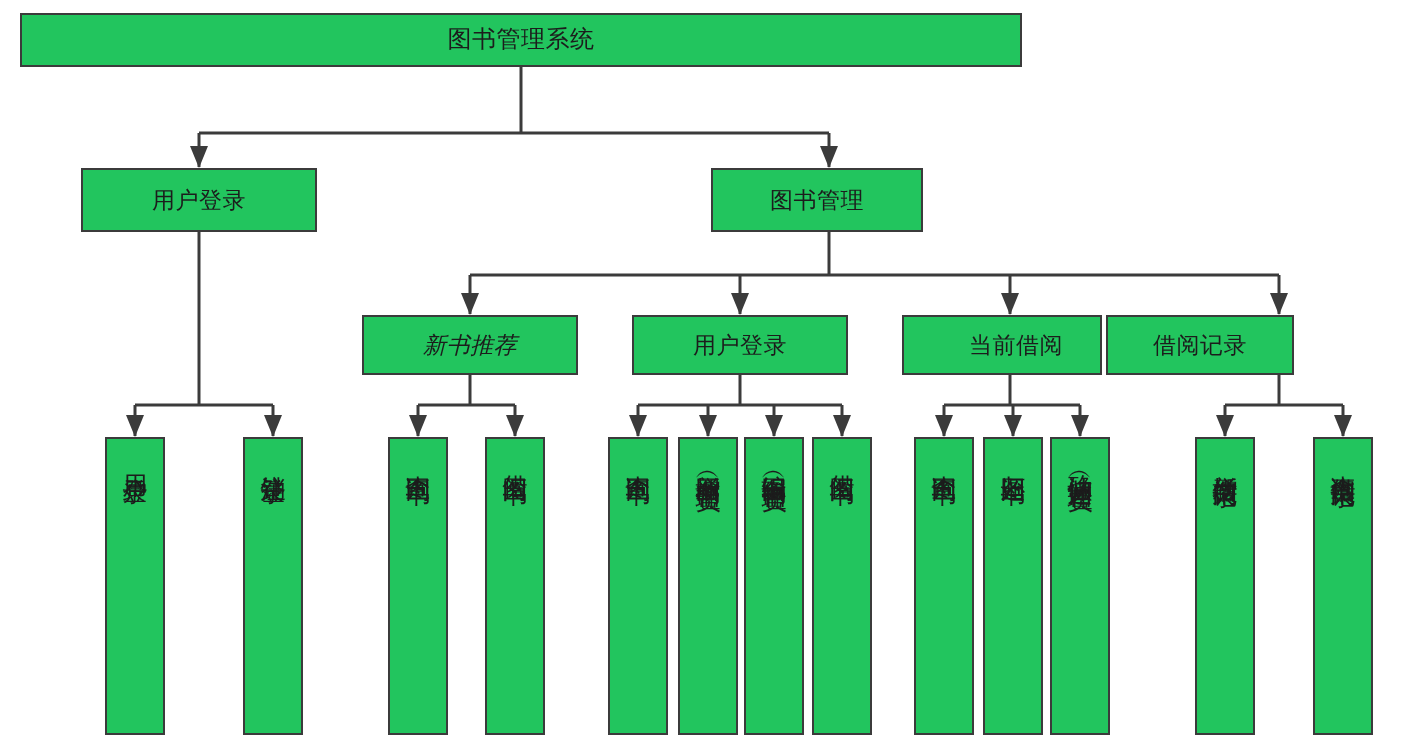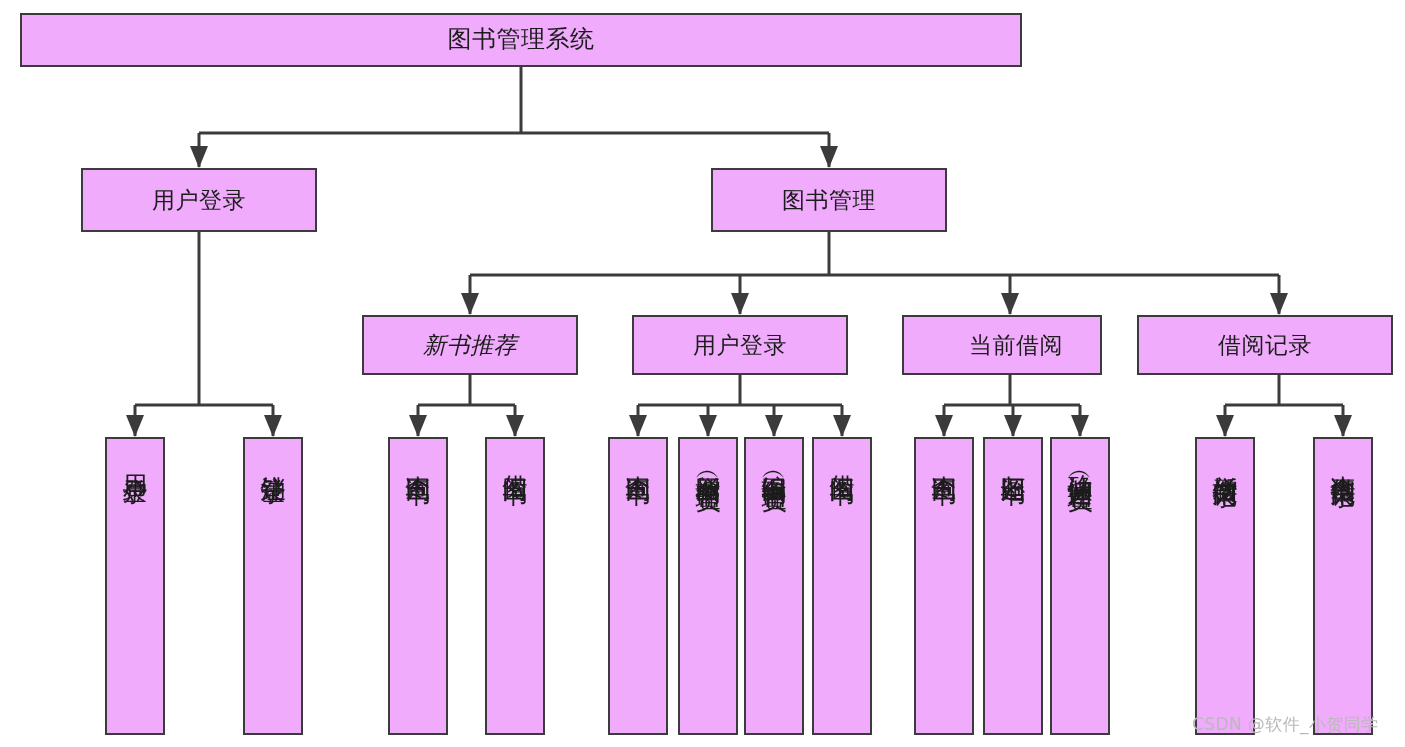--- a/index.html
+++ b/index.html
@@ -20,21 +20,21 @@
     position: absolute;
     left: 0;
     top: 0;
     width: 1405px;
     height: 747px;
     pointer-events: none;
   }
   .node {
     position: absolute;
     box-sizing: border-box;
-    background: #f0abfc;
+    background: #22c55e;
     border: 2px solid #3b3b3b;
     display: flex;
     align-items: center;
     justify-content: center;
     text-align: center;
     color: #1c1c1c;
     z-index: 2;
   }
   .node .label {
     display: block;
@@ -125,33 +125,33 @@
       <line x1="1343" y1="405" x2="1343" y2="436" stroke="#3b3b3b" stroke-width="3"></line>
       <polygon points="1334,415 1352,415 1343,437" fill="#3b3b3b"></polygon>
     </svg>
   <div id="nodes-layer">
       <div class="node horizontal root" style="left: 20px; top: 13px; width: 1002px; height: 54px;">
         <span class="label">图书管理系统</span>
       </div>
       <div class="node horizontal" style="left: 81px; top: 168px; width: 236px; height: 64px;">
         <span class="label">用户登录</span>
       </div>
-      <div class="node horizontal" style="left: 711px; top: 168px; width: 236px; height: 64px;">
+      <div class="node horizontal" style="left: 711px; top: 168px; width: 212px; height: 64px;">
         <span class="label">图书管理</span>
       </div>
       <div class="node horizontal" style="left: 362px; top: 315px; width: 216px; height: 60px; font-style: italic;">
         <span class="label">新书推荐</span>
       </div>
       <div class="node horizontal" style="left: 632px; top: 315px; width: 216px; height: 60px;">
         <span class="label">用户登录</span>
       </div>
       <div class="node horizontal" style="left: 902px; top: 315px; width: 200px; height: 60px; padding-left: 28px;">
         <span class="label">当前借阅</span>
       </div>
-      <div class="node horizontal" style="left: 1137px; top: 315px; width: 256px; height: 60px;">
+      <div class="node horizontal" style="left: 1106px; top: 315px; width: 188px; height: 60px;">
         <span class="label">借阅记录</span>
       </div>
       <div class="node vertical" style="left: 105px; top: 437px; width: 60px; height: 298px;">
         <span class="label">用户登录</span>
       </div>
       <div class="node vertical" style="left: 243px; top: 437px; width: 60px; height: 298px;">
         <span class="label">注销登录</span>
       </div>
       <div class="node vertical" style="left: 388px; top: 437px; width: 60px; height: 298px;">
         <span class="label">查询图书</span>
@@ -180,14 +180,13 @@
       <div class="node vertical" style="left: 1050px; top: 437px; width: 60px; height: 298px;">
         <span class="label">确认归还（管理员）</span>
       </div>
       <div class="node vertical" style="left: 1195px; top: 437px; width: 60px; height: 298px;">
         <span class="label">新增借阅记录</span>
       </div>
       <div class="node vertical" style="left: 1313px; top: 437px; width: 60px; height: 298px;">
         <span class="label">查询借阅记录</span>
       </div>
     </div>
-  <div class="watermark" style="left:1192px; top:713px;">CSDN @软件_小贺同学</div>
 </div>
 
 </body></html>

